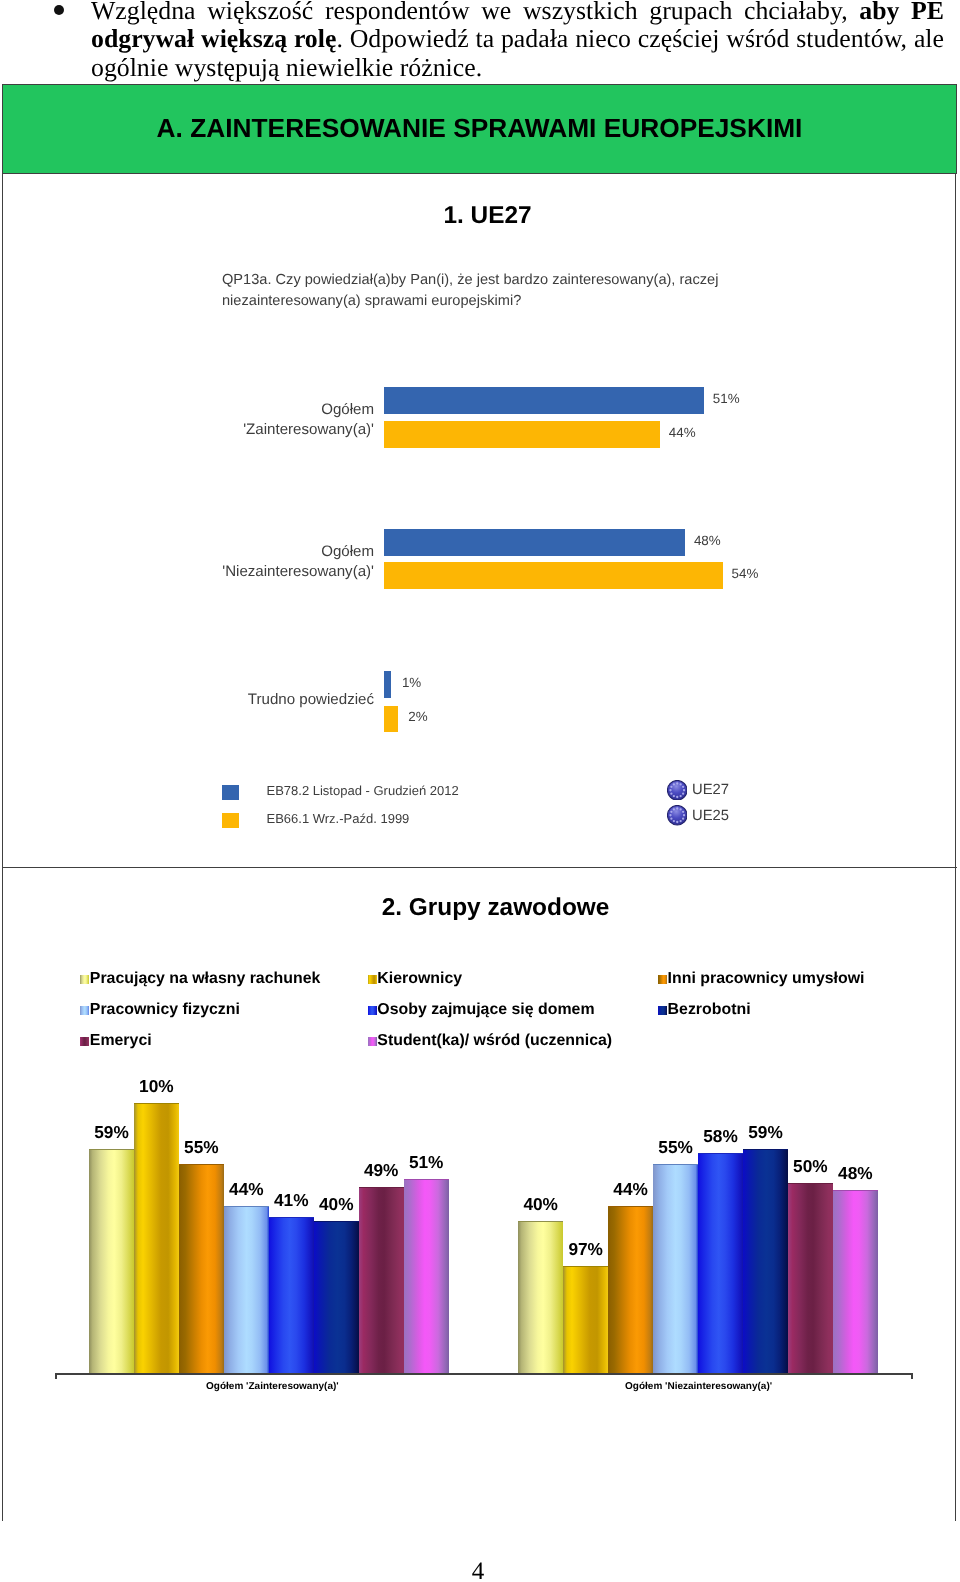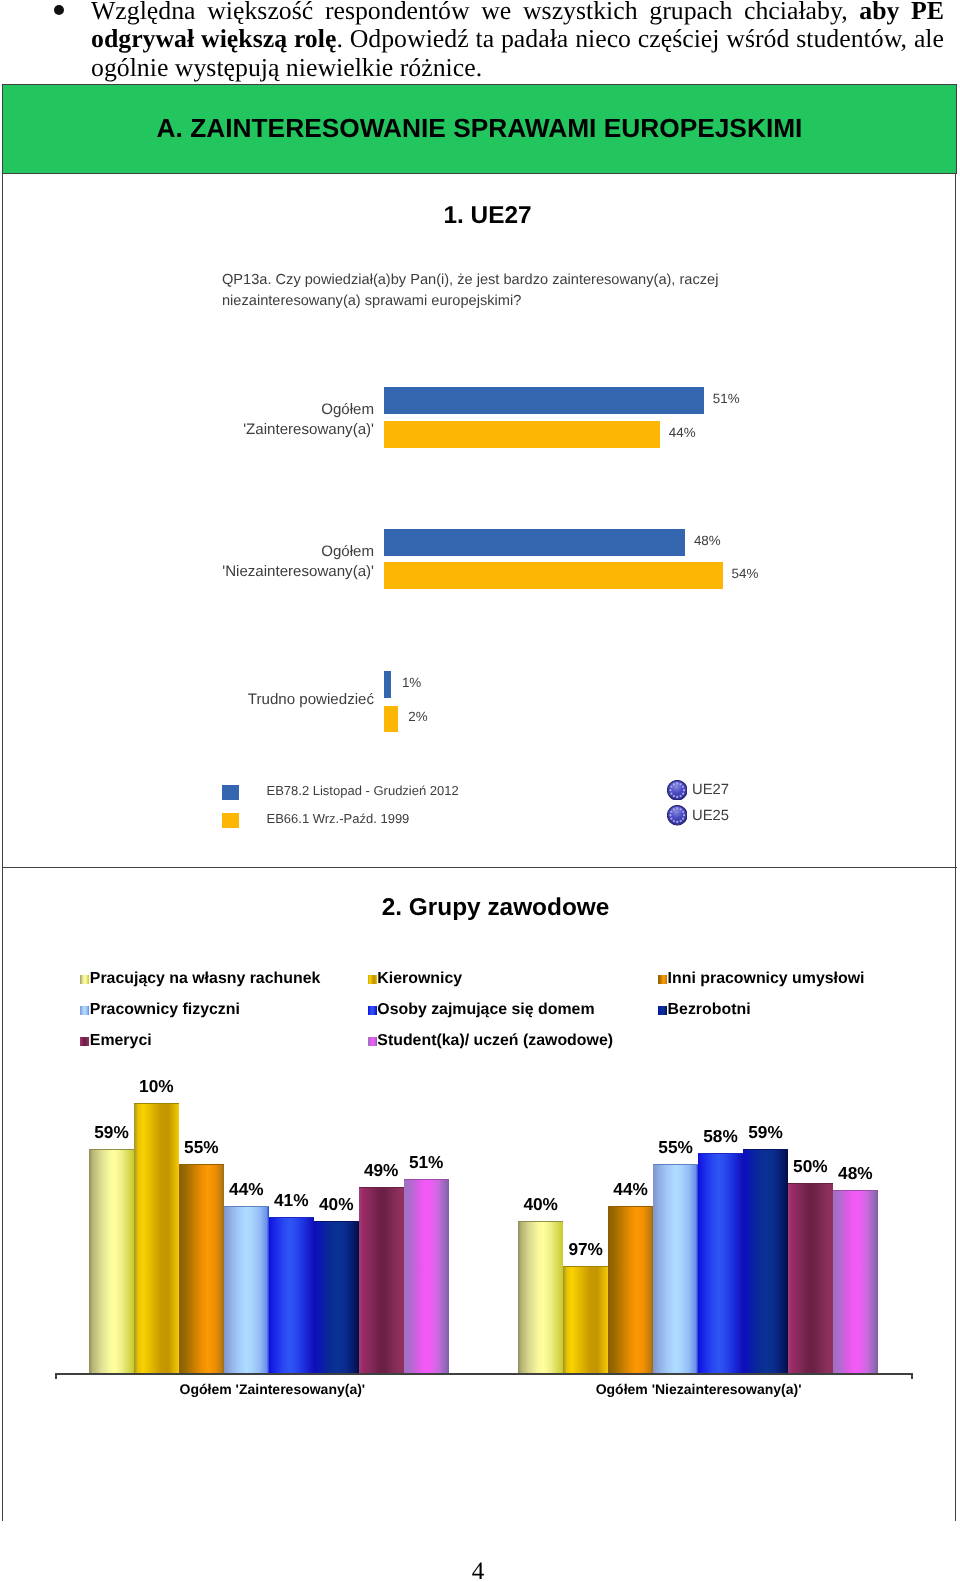--- a/index.html
+++ b/index.html
@@ -39,21 +39,21 @@
   .c1lgtx{position:absolute;left:246.5px;font-family:"Liberation Sans",sans-serif;font-size:13px;color:#3d3d3d;margin-left:20px;}
   .euflag{position:absolute;width:20.5px;height:20.5px;line-height:0;}
   .eutx{position:absolute;left:692px;font-family:"Liberation Sans",sans-serif;font-size:14.8px;color:#3d3d3d;}
 
   
   .c2lgsq{position:absolute;width:9.2px;height:8.6px;}
   .c2lgtx{position:absolute;font-family:"Liberation Sans",sans-serif;font-weight:bold;font-size:15.9px;color:#000;white-space:nowrap;}
   .cyl{position:absolute;}
   .c2val{position:absolute;font-family:"Liberation Sans",sans-serif;font-weight:bold;font-size:17.3px;color:#000;white-space:nowrap;text-align:center;}
   .c2axis{position:absolute;background:#404040;}
-  .c2gl{position:absolute;font-family:"Liberation Sans",sans-serif;font-weight:bold;font-size:14px;color:#000;text-align:center;white-space:nowrap;}
+  .c2gl{position:absolute;font-family:"Liberation Sans",sans-serif;font-weight:bold;font-size:10px;color:#000;text-align:center;white-space:nowrap;}
 </style>
 </head>
 <body>
 
 <div class="page">
   <div class="bullet-dot"></div>
   <div class="intro"><span>Względna większość respondentów we wszystkich grupach chciałaby, </span><b>aby PE odgrywał większą rolę</b><span>. Odpowiedź ta padała nieco częściej wśród studentów, ale ogólnie występują niewielkie różnice.</span></div>
   <div class="frame-left"></div>
   <div class="frame-right"></div>
   <div class="divider"></div>
@@ -151,21 +151,21 @@
     <div class="c2lgtx" style="left:667.6px;top:969.5px">Inni pracownicy umysłowi</div>
     <div class="c2lgsq" style="left:80.0px;top:1006.0px;background:linear-gradient(to right,#8095ca 0%,#8fafe6 14%,#a3caf8 32%,#aedcff 50%,#a8d5fc 62%,#93bcf5 80%,#6b90ea 95%,#1f3ed2 100%)"></div>
     <div class="c2lgtx" style="left:89.8px;top:1000.5px">Pracownicy fizyczni</div>
     <div class="c2lgsq" style="left:367.5px;top:1006.0px;background:linear-gradient(to right,#1010e0 0%,#1a2ae8 14%,#2848f0 32%,#2f55f4 46%,#2a49ee 60%,#1c30e0 78%,#1418c4 93%,#1212ac 100%)"></div>
     <div class="c2lgtx" style="left:377.3px;top:1000.5px">Osoby zajmujące się domem</div>
     <div class="c2lgsq" style="left:657.8px;top:1006.0px;background:linear-gradient(to right,#0c0cc6 0%,#0a1aae 14%,#0a2a96 34%,#0a3294 52%,#0a2d8e 68%,#082078 82%,#06155a 93%,#050d44 100%)"></div>
     <div class="c2lgtx" style="left:667.6px;top:1000.5px">Bezrobotni</div>
     <div class="c2lgsq" style="left:80.0px;top:1037.0px;background:linear-gradient(to right,#9c3c7e 0%,#9b2a62 10%,#84295a 26%,#6e2148 44%,#6b2045 56%,#7d2a52 74%,#8e2f5c 90%,#932f5e 100%)"></div>
     <div class="c2lgtx" style="left:89.8px;top:1031.5px">Emeryci</div>
     <div class="c2lgsq" style="left:367.5px;top:1037.0px;background:linear-gradient(to right,#9a72c0 0%,#ae6cce 14%,#da5ce4 32%,#f458f8 46%,#ef5cf4 58%,#ca6ade 76%,#9468b8 92%,#7c5fa4 100%)"></div>
-    <div class="c2lgtx" style="left:377.3px;top:1031.5px">Student(ka)/ uczeń (zawodowe)</div>
+    <div class="c2lgtx" style="left:377.3px;top:1031.5px">Student(ka)/ wśród (uczennica)</div>
     <div class="cyl" style="left:89.0px;top:1148.7px;width:45.0px;height:224.8px;background:linear-gradient(to right,#8e8e5c 0%,#b5b576 8%,#dcdc92 26%,#f7f79c 44%,#ffff9f 56%,#f0f08a 72%,#dada55 88%,#c9c92c 100%);border-top:1.2px solid #8f8f4a;box-sizing:border-box"></div>
     <div class="c2val" style="left:83.0px;top:1121.7px;width:57.0px">59%</div>
     <div class="cyl" style="left:133.9px;top:1103.2px;width:45.0px;height:270.3px;background:linear-gradient(to right,#a09030 0%,#e8c400 9%,#fad200 20%,#e2b600 40%,#c79900 60%,#c29600 76%,#e5b800 92%,#f3ca12 100%);border-top:1.2px solid #a08400;box-sizing:border-box"></div>
     <div class="c2val" style="left:127.9px;top:1076.2px;width:57.0px">10%</div>
     <div class="cyl" style="left:178.9px;top:1163.9px;width:45.0px;height:209.6px;background:linear-gradient(to right,#8a5e00 0%,#9a6a00 14%,#c47c00 32%,#ec8e00 50%,#fb9a04 64%,#f08e00 80%,#c07c12 94%,#9a6c18 100%);border-top:1.2px solid #9a5e00;box-sizing:border-box"></div>
     <div class="c2val" style="left:172.9px;top:1136.9px;width:57.0px">55%</div>
     <div class="cyl" style="left:223.9px;top:1205.6px;width:45.0px;height:167.9px;background:linear-gradient(to right,#8095ca 0%,#8fafe6 14%,#a3caf8 32%,#aedcff 50%,#a8d5fc 62%,#93bcf5 80%,#6b90ea 95%,#1f3ed2 100%);border-top:1.2px solid #5f82c0;box-sizing:border-box"></div>
     <div class="c2val" style="left:217.9px;top:1178.6px;width:57.0px">44%</div>
     <div class="cyl" style="left:268.8px;top:1217.0px;width:45.0px;height:156.5px;background:linear-gradient(to right,#1010e0 0%,#1a2ae8 14%,#2848f0 32%,#2f55f4 46%,#2a49ee 60%,#1c30e0 78%,#1418c4 93%,#1212ac 100%);border-top:1.2px solid #1a28c0;box-sizing:border-box"></div>
     <div class="c2val" style="left:262.8px;top:1190.0px;width:57.0px">41%</div>

